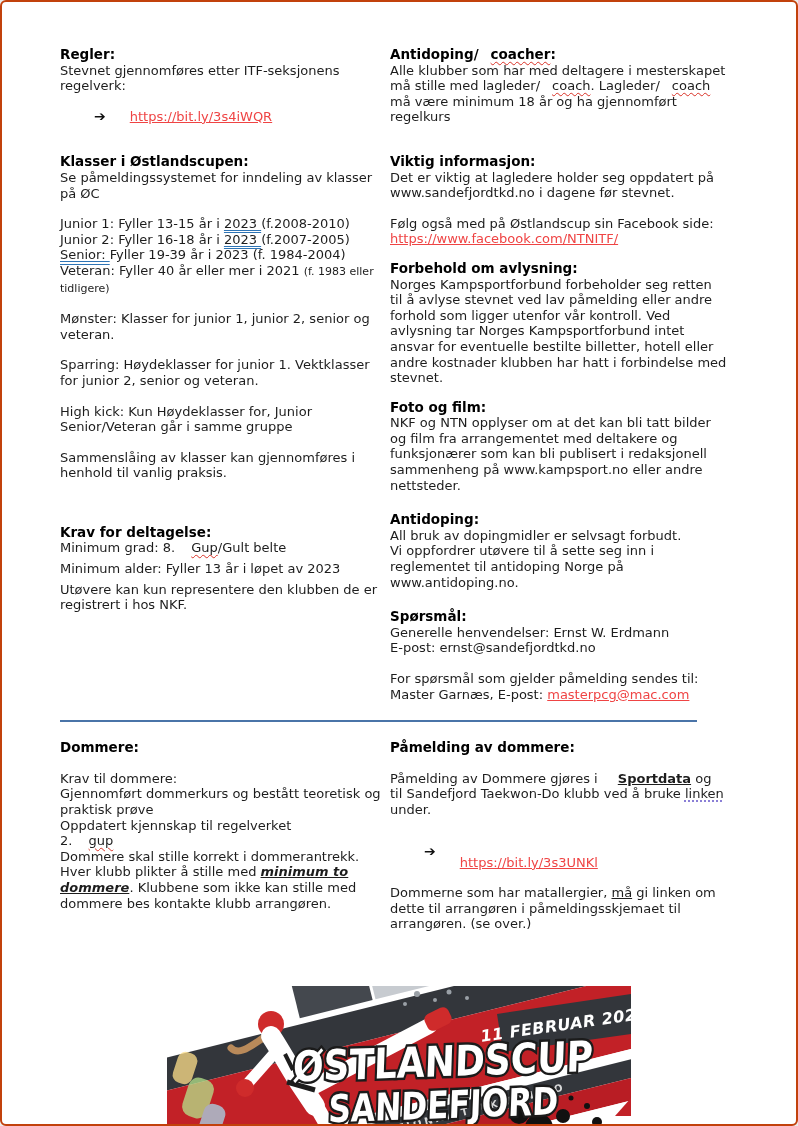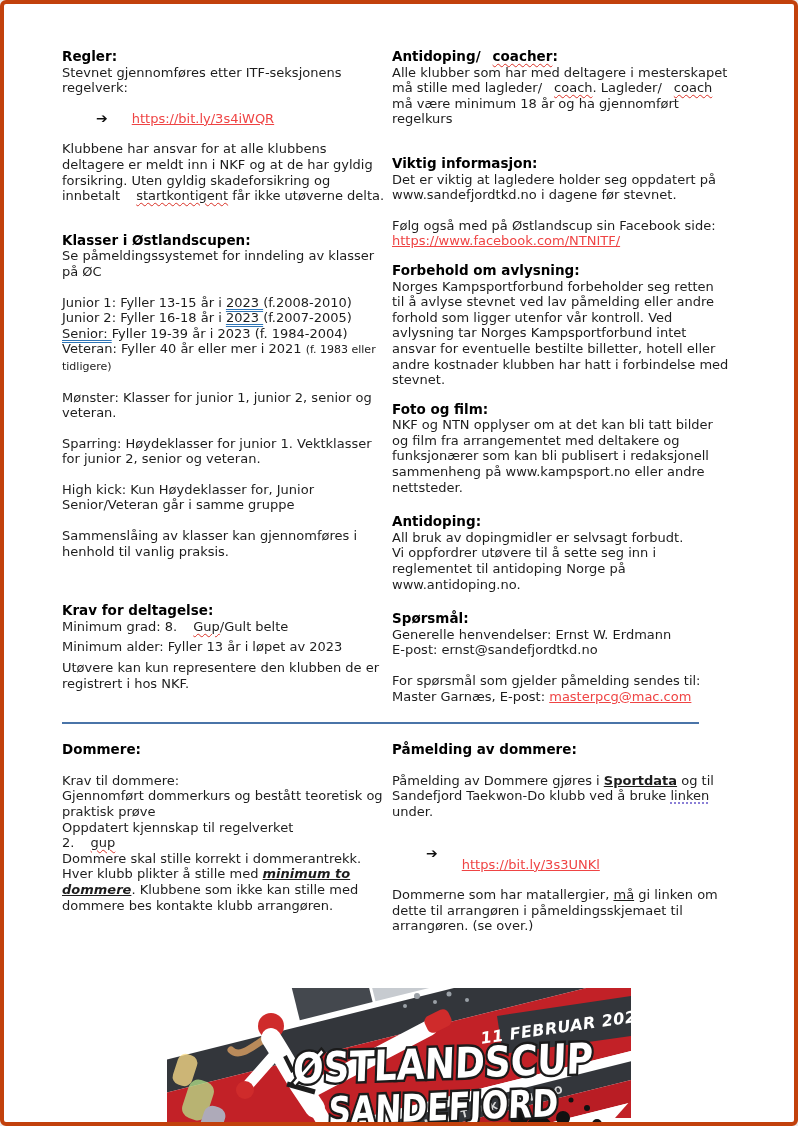--- a/index.html
+++ b/index.html
@@ -1,41 +1,41 @@
 <!DOCTYPE html>
 <html><head>
 <meta charset="utf-8">
 <style>
   * { box-sizing: border-box; margin: 0; padding: 0; }
   html,body { background:#ececec; }
   body { font-family:"DejaVu Sans", sans-serif; }
   .page {
     position:relative; width:798px; height:1126px; margin:0 auto;
-    background:#ffffff; border:4px solid #c2410c; border-radius:6px;
+    background:#ffffff; border:2px solid #c2410c; border-radius:6px;
     color:#1d1d1d; font-size:13px; line-height:15.6px; overflow:hidden;
   }
   .content { padding:45px 73px 0 58px; }
   .cols { display:grid; grid-template-columns:330px 337px; }
   .cols.top { min-height:612px; }
   .cols.bottom { min-height:186px; margin-top:18px; }
   .col-right { padding-left:0; }
   section { margin-bottom:14px; }
   .h { font-weight:bold; color:#000; font-size:13.5px; }
   p { margin:0; }
   .gap { height:15px; }
   .smallgap { height:5px; }
   .bullet { display:flex; align-items:center; margin:15px 0 15px 34px; }
   .bullet .arr { font-weight:bold; color:#111; margin-right:24px; font-size:14px; }
   a.lnk { color:#ef4444; text-decoration:underline; cursor:pointer; }
   a.lnk.bold { font-weight:normal;margin-top:22px; }
   .sp { text-decoration:underline wavy #d93025; text-decoration-thickness:1px; text-underline-offset:2px;padding-left:12px; }
   .ins { text-decoration:underline double #2e74b5; text-underline-offset:2px; }
   .dotted { text-decoration:underline dotted #8a7fd6; text-decoration-thickness:1.5px; text-underline-offset:2px; }
   .u { text-decoration:underline; }
-  .bu { font-weight:bold; text-decoration:underline; }
+  .bu { font-weight:bold; text-decoration:underline;margin-left:16px; }
   .biu { font-weight:bold; font-style:italic; text-decoration:underline; }
   .small { font-size:11px; }
   .divider { width:637px; height:2px; background:#4a74a8; margin:4px 0 0 0; }
   .banner-wrap { width:464px; margin:40px auto 0 auto; }
   .banner { position:relative; width:464px; height:183px; overflow:hidden; background:#f5f5f5; }
   svg text { font-family:"DejaVu Sans", sans-serif; }
 </style>
 </head>
 <body>
 
@@ -49,21 +49,20 @@
         <section>
           <p class="h">Regler:</p>
           <p>Stevnet gjennomføres etter ITF-seksjonens regelverk:</p>
           <div class="bullet">
             <span class="arr">➔</span>
             <a class="lnk">https://bit.ly/3s4iWQR</a>
           </div>
         </section>
 
         <section>
-          <p><span>Klubbene har ansvar for at alle klubbens deltagere er meldt inn i NKF og at de har gyldig forsikring. Uten gyldig skadeforsikring og innbetalt </span><span class="sp">startkontigent</span><span> får ikke utøverne delta.</span></p>
         </section>
 
         <div class="gap"></div>
 
         <section>
           <p class="h">Klasser i Østlandscupen:</p>
           <p>Se påmeldingssystemet for inndeling av klasser på ØC</p>
           <div class="gap"></div>
           <p><span>Junior 1: Fyller 13-15 år i </span><span class="ins">2023 </span><span> (f.2008-2010)</span></p>
           <p><span>Junior 2: Fyller 16-18 år i </span><span class="ins">2023 </span><span> (f.2007-2005)</span></p>

